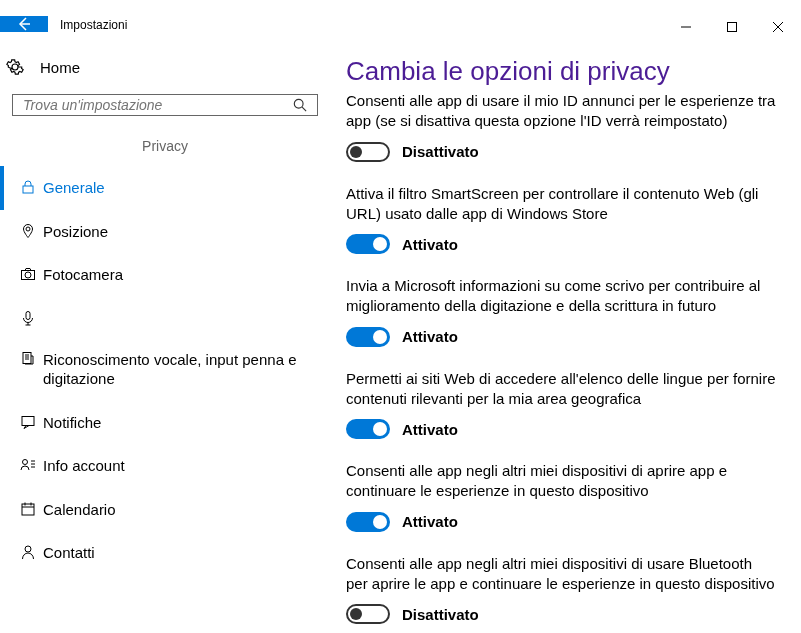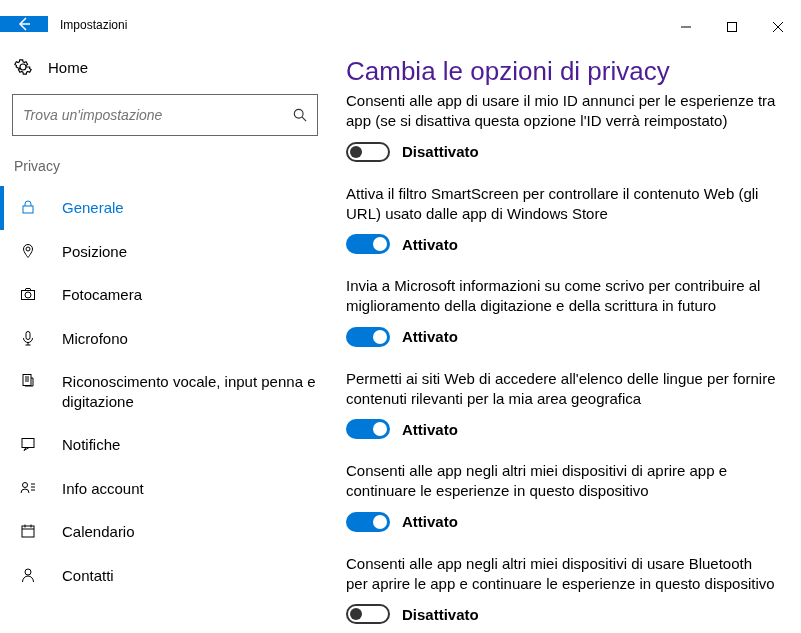--- a/index.html
+++ b/index.html
@@ -7,27 +7,27 @@
 
   .titlebar { height: 32px; display: flex; align-items: flex-end; }
   .back-btn { width: 48px; background: #0078d7; display:flex; align-items:center; justify-content:center; color:#fff; }
   .title { flex:1; display:flex; align-items:center; padding-left:12px; font-size:12px; color:#000; }
   .win-controls { display:flex; }
   .win-btn { width:46px; display:flex; align-items:center; justify-content:center; font-size:11px; color:#000; }
 
   .content { display:flex; height:calc(100% - 32px); }
 
   .sidebar { width:330px; padding:20px 0 0 0; }
-  .home-row { display:flex; align-items:center; padding:6px 14px 18px 14px; gap:16px; color:#000; font-size:15px; }
-  .searchbox { margin:0 12px 22px 12px; border:1px solid #666; height:42px; display:flex; align-items:center; padding:0 10px; }
+  .home-row { display:flex; align-items:center; padding:6px 14px 18px 6px; gap:16px; color:#000; font-size:15px; }
+  .searchbox { margin:0 12px 22px 12px; border:1px solid #666; height:22px; display:flex; align-items:center; padding:0 10px; }
   .searchbox input { border:none; outline:none; flex:1; font-size:14px; font-style:italic; color:#666; background:transparent; }
   .searchbox .sicon { color:#333; font-size:14px; }
-  .section-label { padding:0 14px 12px 14px; color:#666; font-size:14px; }
-
-  .nav-item { display:flex; align-items:flex-start; padding:12px 14px; gap:24px; font-size:15px; color:#000; border-left:4px solid transparent; line-height:1.3; }
+  .section-label { padding:0 14px 12px 14px; color:#666; font-size:14px;text-align:center; }
+
+  .nav-item { display:flex; align-items:flex-start; padding:12px 14px; gap:5px; font-size:15px; color:#000; border-left:4px solid transparent; line-height:1.3; }
   .nav-item.active { color:#0078d7; border-left:4px solid #0078d7; }
   .nav-item .icon { width:20px; display:flex; justify-content:center; font-size:16px; padding-top:1px; flex-shrink:0; }
   .nav-item .label { flex:1; word-wrap:break-word; }
 
   .main { flex:1; padding:24px 24px 0 16px; overflow:hidden; }
   .main h1 { font-weight:400; font-size:26px; margin-bottom:4px; color:#4c1d95; }
   .setting { margin-bottom:22px; }
   .setting-desc { font-size:15px; color:#000; margin-bottom:10px; line-height:1.35; }
   .toggle-row { display:flex; align-items:center; gap:12px;font-weight:bold; }
   .toggle { width:44px; height:20px; border-radius:10px; position:relative; }
@@ -121,21 +121,20 @@
           </span>
           <span class="label">Fotocamera</span>
         </div>
         <div class="nav-item">
           <span class="icon">
             <svg width="16" height="16" viewBox="0 0 16 16">
               <rect x="6" y="1.5" width="4" height="8" rx="2" stroke="currentColor" fill="none"></rect>
               <path d="M3.5 8 a4.5 4.5 0 0 0 9 0 M8 12.5 V15 M5.5 15 h5" stroke="currentColor" fill="none"></path>
             </svg>
           </span>
-          <span class="label">Microfono</span>
         </div>
         <div class="nav-item">
           <span class="icon">
             <svg width="16" height="16" viewBox="0 0 16 16">
               <rect x="3" y="1.5" width="8" height="11" stroke="currentColor" fill="none"></rect>
               <path d="M5 4 h4 M5 6 h4 M5 8 h4 M11 5 h2 v8 h-8 v-0.5" stroke="currentColor" fill="none"></path>
             </svg>
           </span>
           <span class="label">Riconoscimento vocale, input penna e digitazione</span>
         </div>

